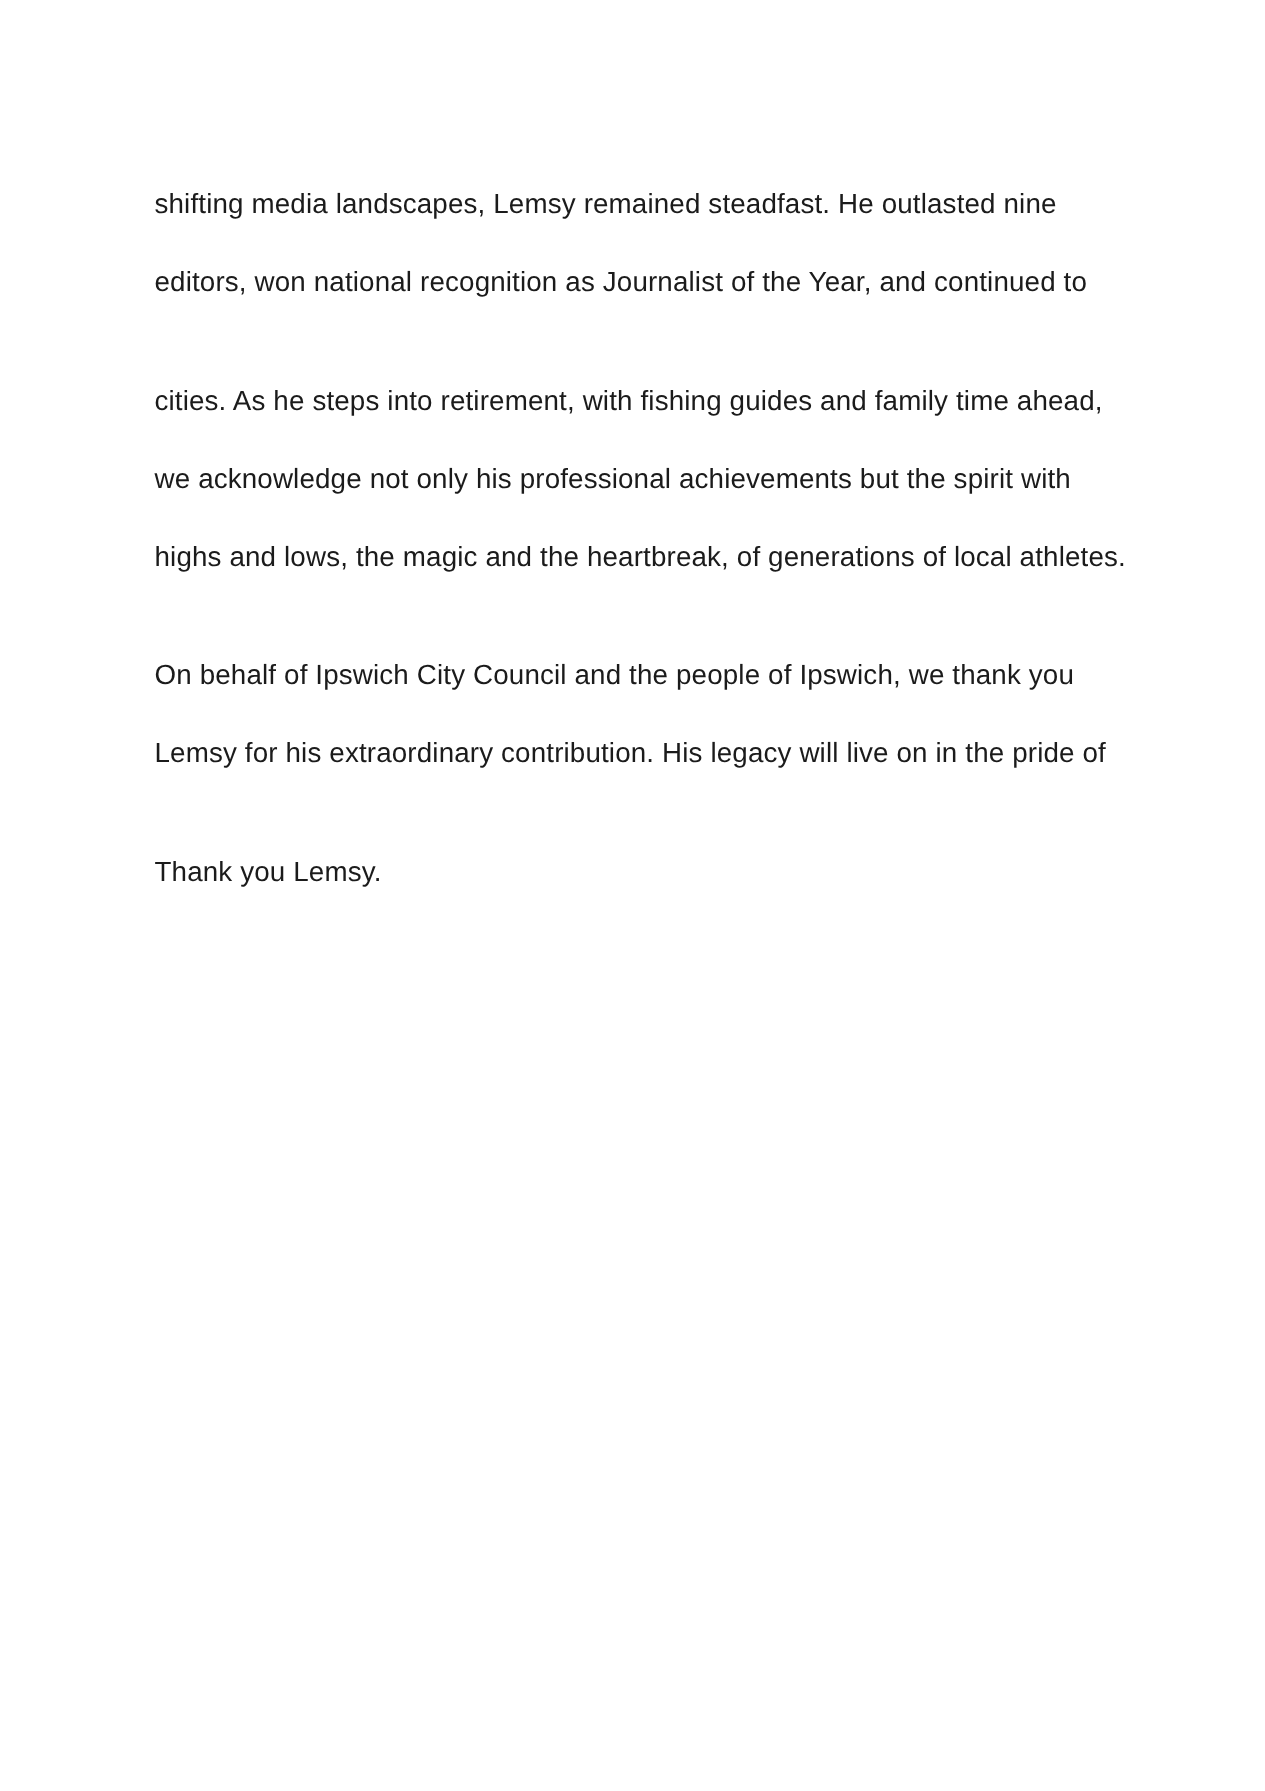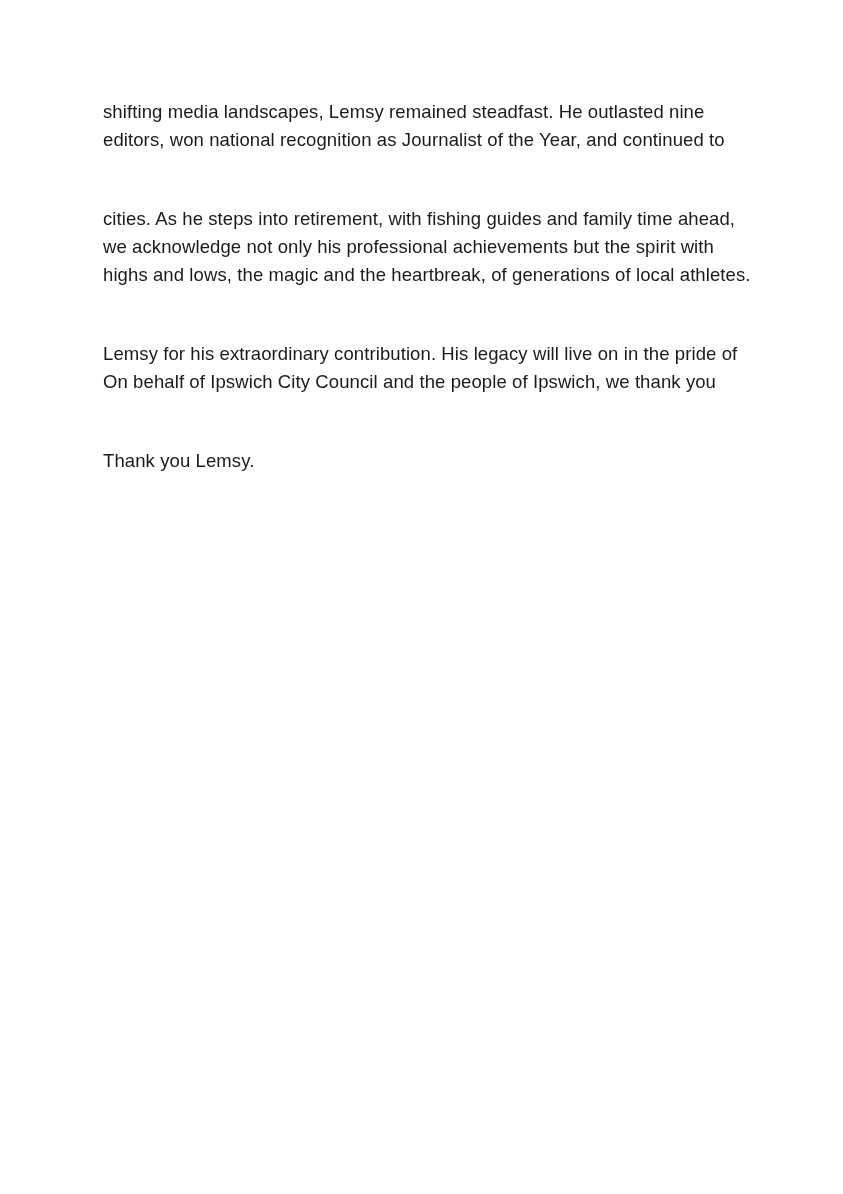--- a/index.html
+++ b/index.html
@@ -23,42 +23,43 @@
     color: #1b1b1b;
     font-size: 18.5px;
     line-height: 28px;
     letter-spacing: 0.1px;
   }
   .paragraph {
     margin: 0 0 51px 0;
   }
   .text-line {
     white-space: nowrap;
+    margin-top: 24px;
   }
 </style>
 </head>
 <body>
 
 <div class="page">
   <div class="doc-body">
 
     <div class="paragraph">
       <div class="text-line">shifting media landscapes, Lemsy remained steadfast. He outlasted nine</div>
       <div class="text-line">editors, won national recognition as Journalist of the Year, and continued to</div>
     </div>
 
     <div class="paragraph">
       <div class="text-line">cities. As he steps into retirement, with fishing guides and family time ahead,</div>
       <div class="text-line">we acknowledge not only his professional achievements but the spirit with</div>
       <div class="text-line">highs and lows, the magic and the heartbreak, of generations of local athletes.</div>
     </div>
 
     <div class="paragraph">
+      <div class="text-line">On behalf of Ipswich City Council and the people of Ipswich, we thank you</div>
       <div class="text-line">Lemsy for his extraordinary contribution. His legacy will live on in the pride of</div>
-      <div class="text-line">On behalf of Ipswich City Council and the people of Ipswich, we thank you</div>
     </div>
 
     <div class="paragraph">
       <div class="text-line">Thank you Lemsy.</div>
     </div>
 
   </div>
 </div>
 
 </body></html>

